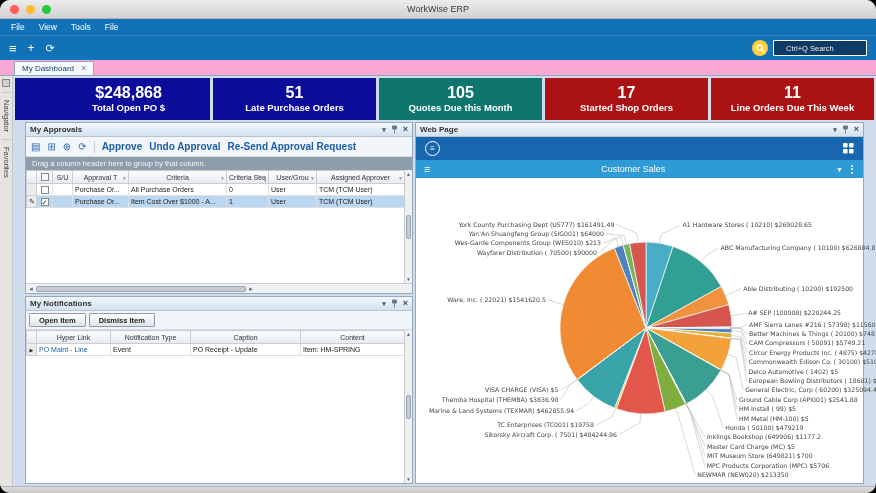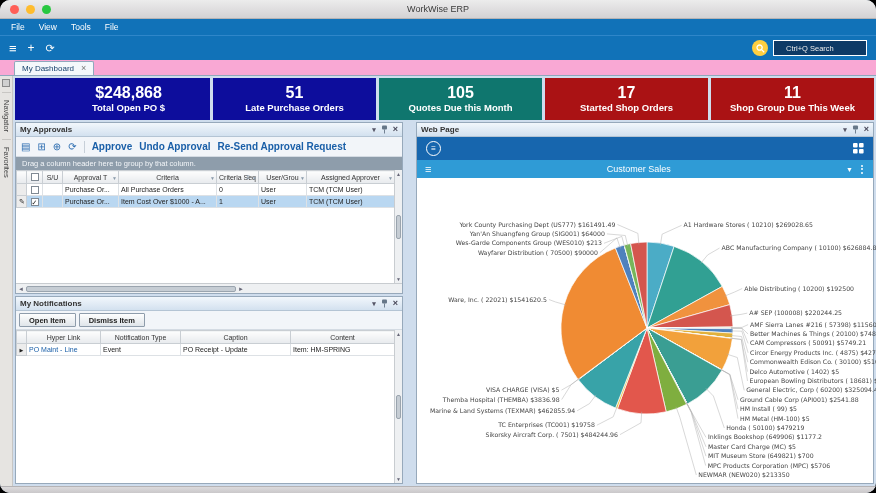--- a/index.html
+++ b/index.html
@@ -36,21 +36,21 @@
   .rail-item{writing-mode:vertical-rl;font-size:7.5px;color:#444;padding:7px 0;border-top:1px solid #c8c6c3}
   .content{flex:1;display:flex;flex-direction:column;min-width:0}
 
   
   .kpi-row{height:46px;display:flex;gap:3px;padding:2px;flex:0 0 46px}
   .kpi{flex:1;display:flex;flex-direction:column;align-items:center;justify-content:center;color:#fff;gap:1px}
   .kpi-value{font-size:16px;font-weight:bold;line-height:1.05}
   .kpi-label{font-size:9.5px;font-weight:bold;white-space:nowrap}
 
   
-  .panels{flex:1;display:flex;gap:13px;padding:0 2px 2px;min-height:0}
+  .panels{flex:1;display:flex;gap:2px;padding:0 12px 2px;min-height:0}
   .left-col{width:388px;flex:0 0 388px;display:flex;flex-direction:column;gap:2px;min-height:0}
   .right-col{flex:1;display:flex;min-width:0}
   .panel{background:#fff;border:1px solid #97a9bb;display:flex;flex-direction:column;min-height:0;min-width:0}
   .approvals-panel{height:172px;flex:0 0 172px}
   .notifications-panel{flex:1}
   .web-panel{flex:1}
   .panel-caption{height:14px;flex:0 0 14px;background:linear-gradient(#f2f7fc,#d3e1ef);display:flex;align-items:center;padding:0 4px;font-size:8px;font-weight:bold;color:#333;border-bottom:1px solid #b4c4d4}
   .caption-icons{margin-left:auto;display:flex;gap:5px;align-items:center;color:#556;font-size:7px}
   .cap-x{font-size:9px;line-height:1;color:#445}
 
@@ -162,21 +162,21 @@
         <div class="kpi" style="background: #0f766e;">
           <span class="kpi-value">105</span>
           <span class="kpi-label">Quotes Due this Month</span>
         </div>
         <div class="kpi" style="background: rgb(170, 18, 20);">
           <span class="kpi-value">17</span>
           <span class="kpi-label">Started Shop Orders</span>
         </div>
         <div class="kpi" style="background: rgb(170, 18, 20);">
           <span class="kpi-value">11</span>
-          <span class="kpi-label">Shop Group Due This Week</span>
+          <span class="kpi-label">Line Orders Due This Week</span>
         </div>
       </div>
 
       <div class="panels">
         <div class="left-col">
 
           <div class="panel approvals-panel">
             <div class="panel-caption">
               <span>My Approvals</span>
               <span class="caption-icons">

